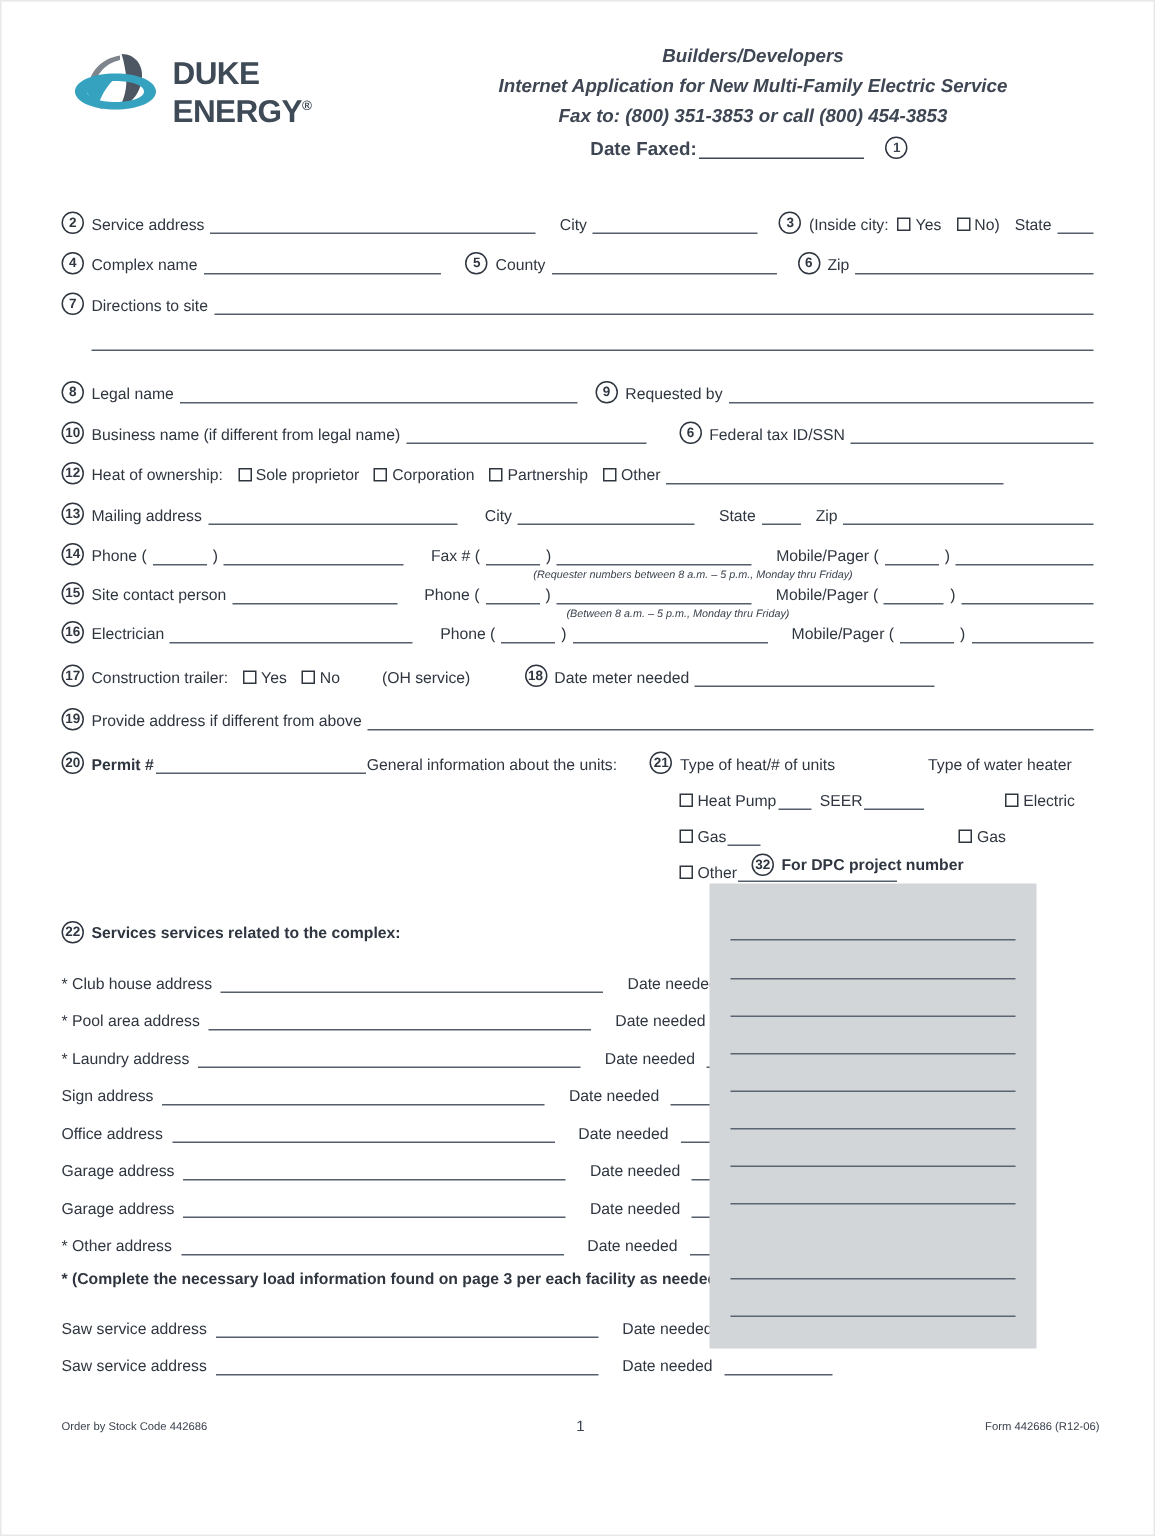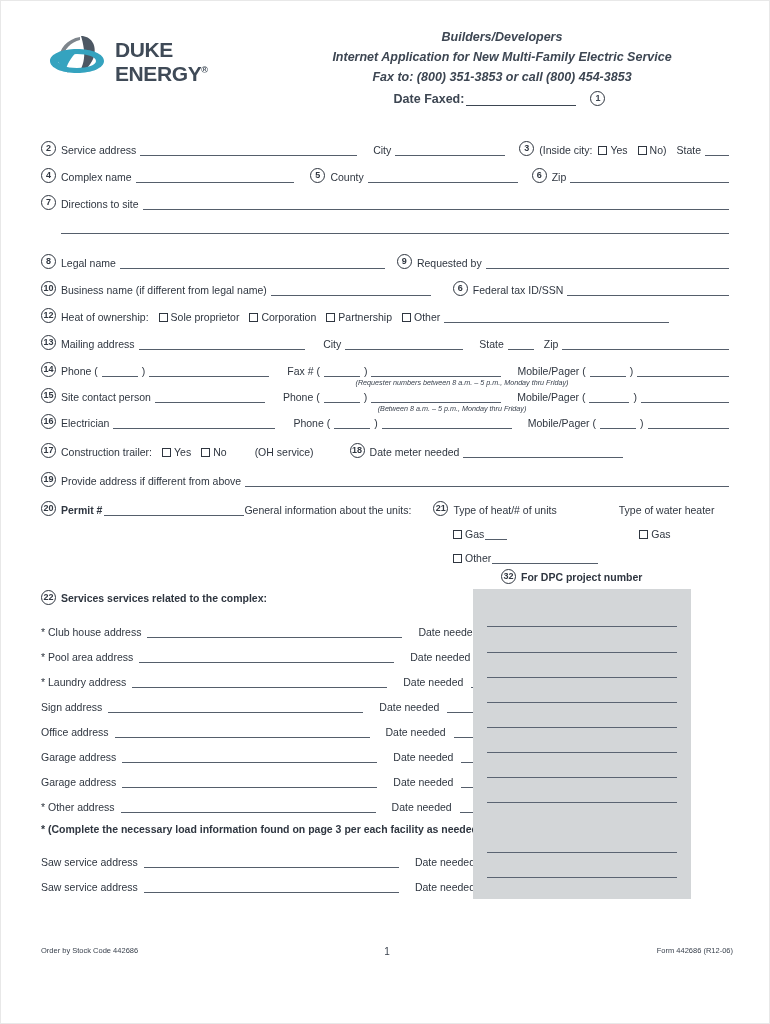--- a/index.html
+++ b/index.html
@@ -371,20 +371,29 @@
     <div class="row" style="margin-top:14px;">
       <span class="num">20</span>
       <span class="lbl b">Permit #</span>
       <span class="fx" style="width:140px;margin:0 0 0 2px;"></span>
       <span class="lbl">General information about the units:</span>
       <span class="num" style="margin-left:22px;">21</span>
       <span class="lbl">Type of heat/# of units</span>
       <span class="lbl" style="margin-left:62px;">Type of water heater</span>
     </div>
 
+    <div class="row" style="margin-top:12px;">
+      <span style="width:412px;flex:none;"></span>
+      <span class="cbwrap" style="margin-right:0;"><span class="cb"></span><span>Heat Pump</span></span>
+      <span class="fx" style="width:22px;margin:0 0 0 1px;"></span>
+      <span class="lbl" style="margin-left:6px;">SEER</span>
+      <span class="fx" style="width:40px;margin:0 0 0 1px;"></span>
+      <span class="cbwrap" style="margin-left:54px;margin-right:0;"><span class="cb"></span><span>Electric</span></span>
+      <span style="flex:1"></span>
+    </div>
 
     <div class="row" style="margin-top:12px;">
       <span style="width:412px;flex:none;"></span>
       <span class="cbwrap" style="margin-right:0;"><span class="cb"></span><span>Gas</span></span>
       <span class="fx" style="width:22px;margin:0 0 0 1px;"></span>
       <span class="cbwrap" style="margin-left:132px;margin-right:0;"><span class="cb"></span><span>Gas</span></span>
       <span style="flex:1"></span>
     </div>
 
     <div class="row" style="margin-top:12px;">

